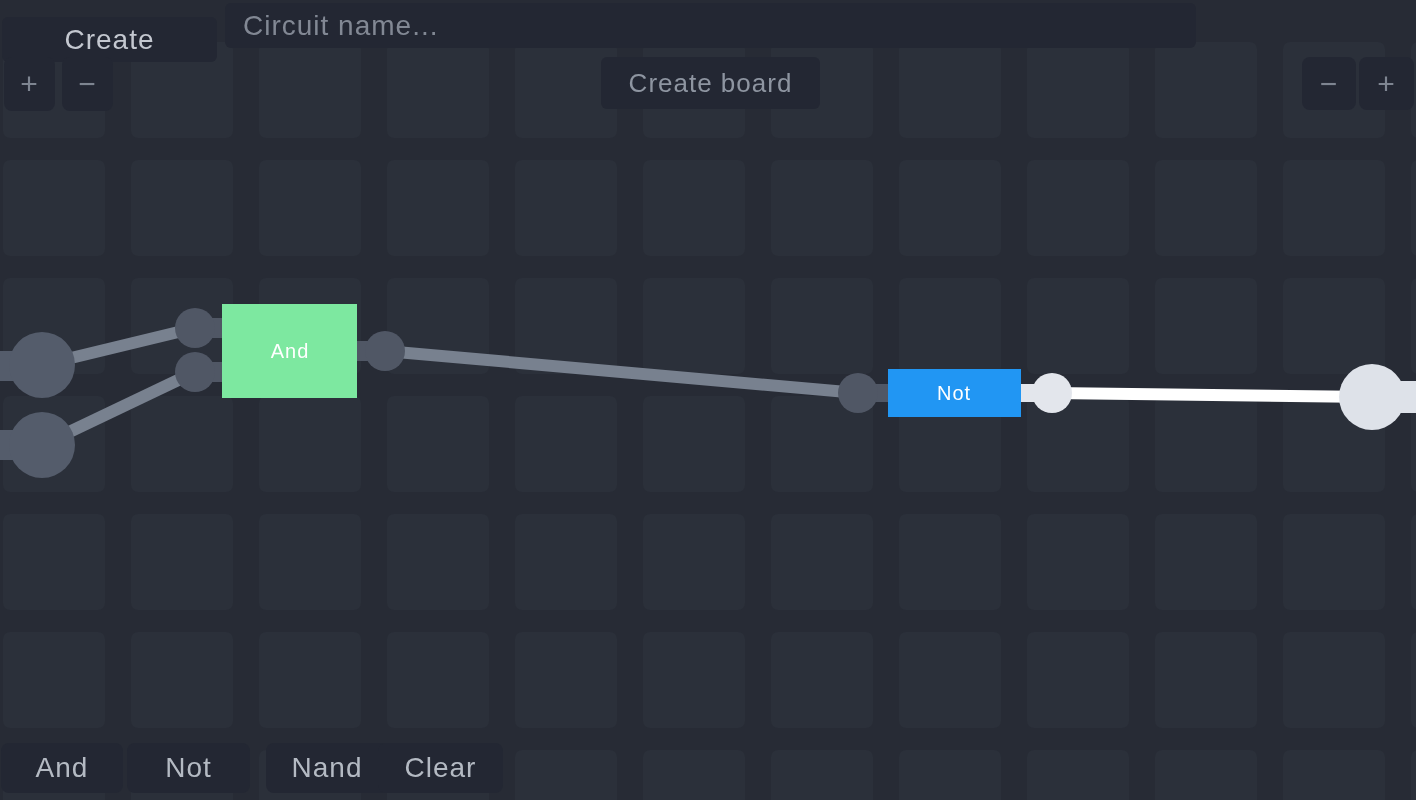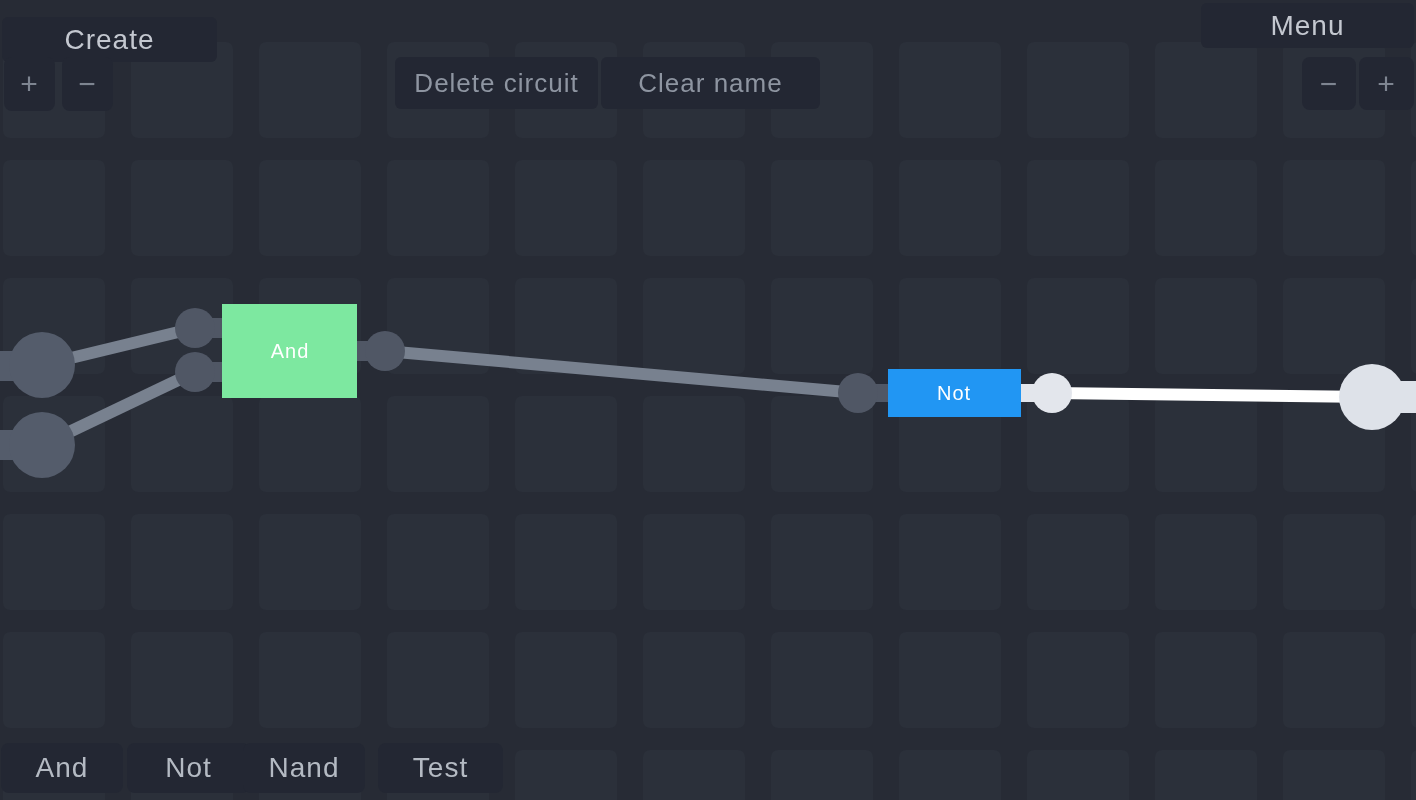--- a/index.html
+++ b/index.html
@@ -156,30 +156,29 @@
 
     <rect x="222" y="304" width="135" height="94" fill="#7de8a0"></rect>
     <text x="290" y="358" text-anchor="middle">And</text>
 
     <rect x="888" y="369" width="133" height="48" fill="#2196f3"></rect>
     <text x="954" y="400" text-anchor="middle">Not</text>
   </svg>
 
   <div class="btn primary" style="left:2px;top:17px;width:215px;height:45px;">Create</div>
 
+  <input class="name-input" type="text" placeholder="Circuit name..." style="">
 
-  <div class="btn primary" style="left:1201px;top:3px;width:213px;height:45px;">Menu</div>
 
   <div class="btn zoom" style="left:4px;top:57px;width:51px;height:54px;">+</div>
   <div class="btn zoom" style="left:62px;top:57px;width:51px;height:54px;">−</div>
 
-  <div class="btn" style="left:395px;top:57px;width:203px;height:52px;">Delete circuit</div>
-  <div class="btn" style="left:601px;top:57px;width:219px;height:52px;">Clear name</div>
+  <div class="btn" style="left:601px;top:57px;width:219px;height:52px;">Create board</div>
 
   <div class="btn zoom" style="left:1302px;top:57px;width:54px;height:53px;">−</div>
   <div class="btn zoom" style="left:1359px;top:57px;width:55px;height:53px;">+</div>
 
   <div class="btn tool" style="left:1px;top:743px;width:122px;height:50px;">And</div>
   <div class="btn tool" style="left:127px;top:743px;width:123px;height:50px;">Not</div>
-  <div class="btn tool" style="left:243px;top:743px;width:122px;height:50px;text-align:right;">Nand</div>
-  <div class="btn tool" style="left:378px;top:743px;width:125px;height:50px;">Test</div>
+  <div class="btn tool" style="left:266px;top:743px;width:122px;height:50px;text-align:right;">Nand</div>
+  <div class="btn tool" style="left:378px;top:743px;width:125px;height:50px;">Clear</div>
 
 </div>
 
 </body></html>

